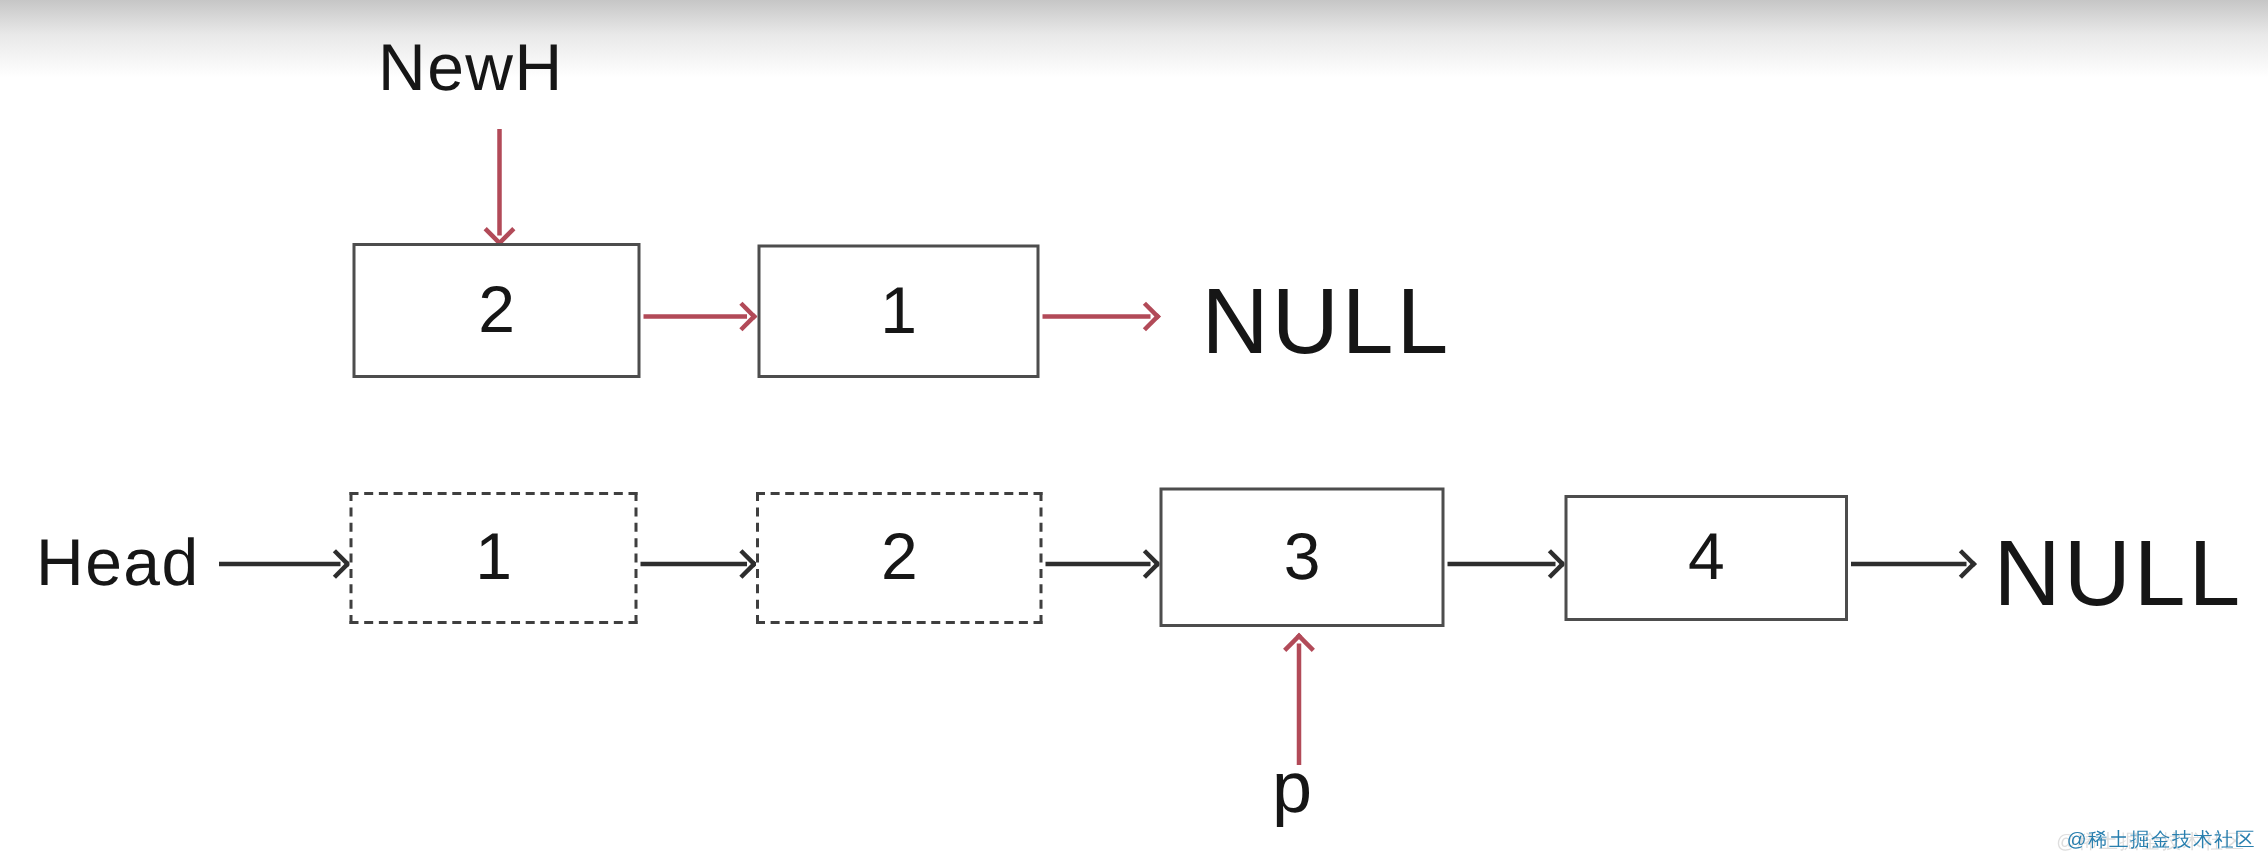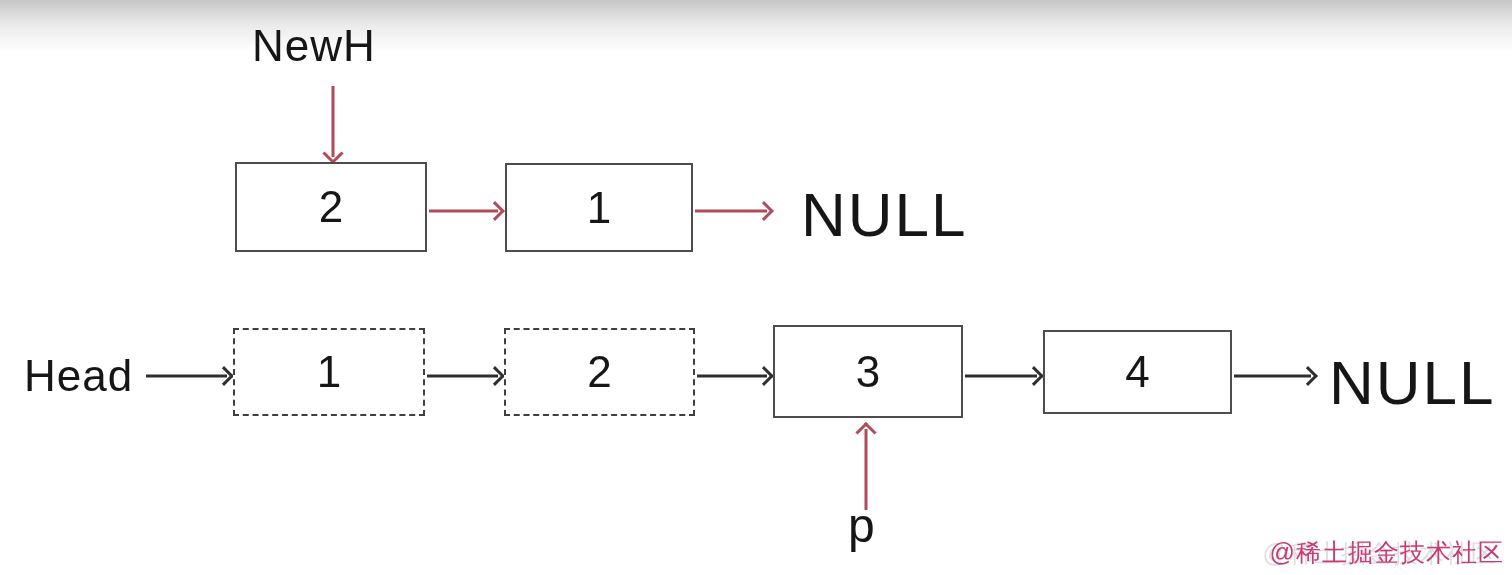--- a/index.html
+++ b/index.html
@@ -73,22 +73,22 @@
   .varrow.up   .head { top: 1px;    transform: translate(-50%, 0) rotate(-45deg); }
 
   .red   .shaft { background: #b24a58; }
   .red   .head  { border-color: #b24a58; }
   .black .shaft { background: #2e2e2e; }
   .black .head  { border-color: #2e2e2e; }
 
   .watermark {
     position: absolute;
     right: 8px; bottom: 6px;
-    font-size: 25px;
-    color: #be185d;
+    font-size: 13px;
+    color: #0369a1;
     opacity: 0.85;
     text-shadow: -7px 1px 0 rgba(168,168,168,0.45);
     letter-spacing: 1px;
     white-space: nowrap;
   }
 </style>
 </head>
 <body>
 
 <div class="canvas">

